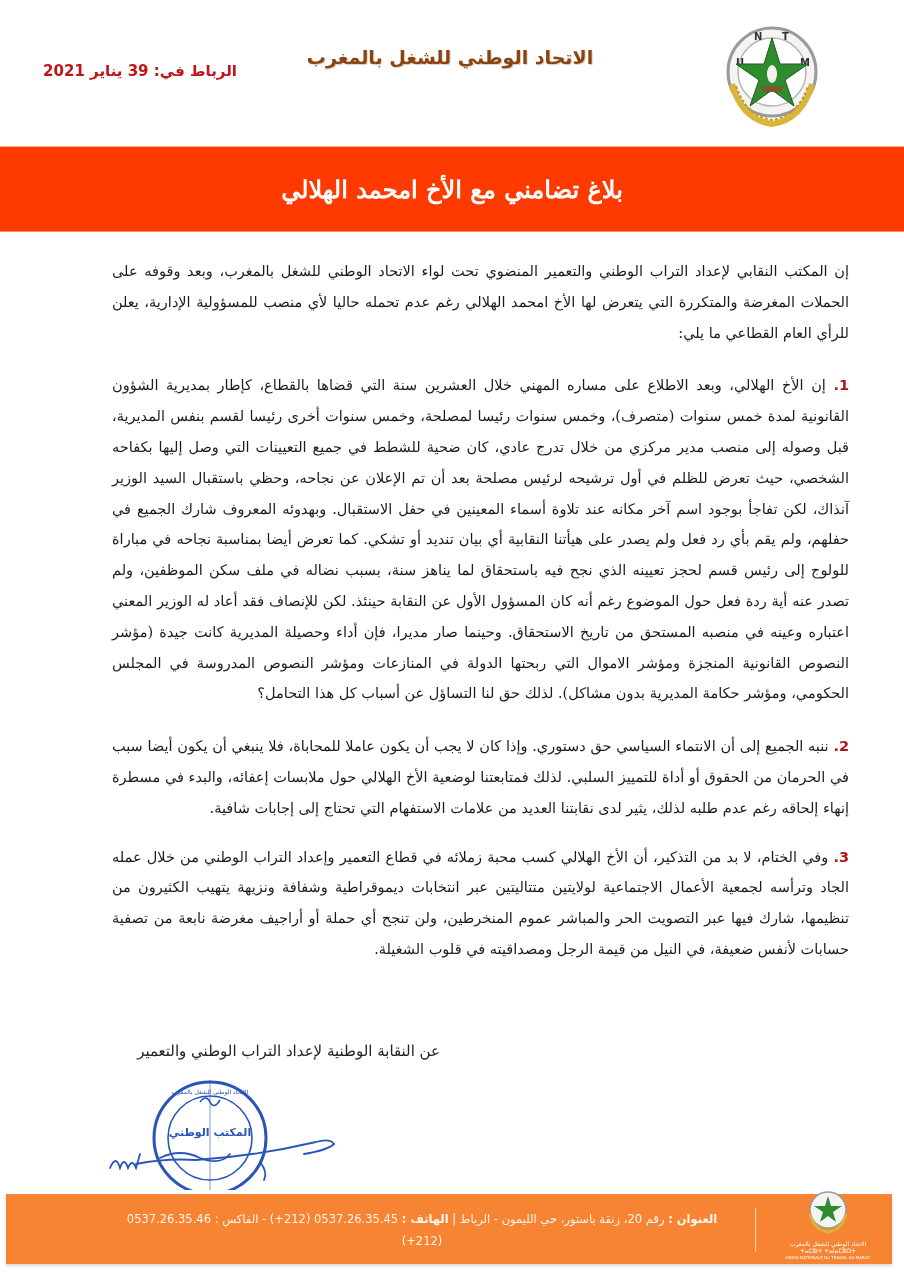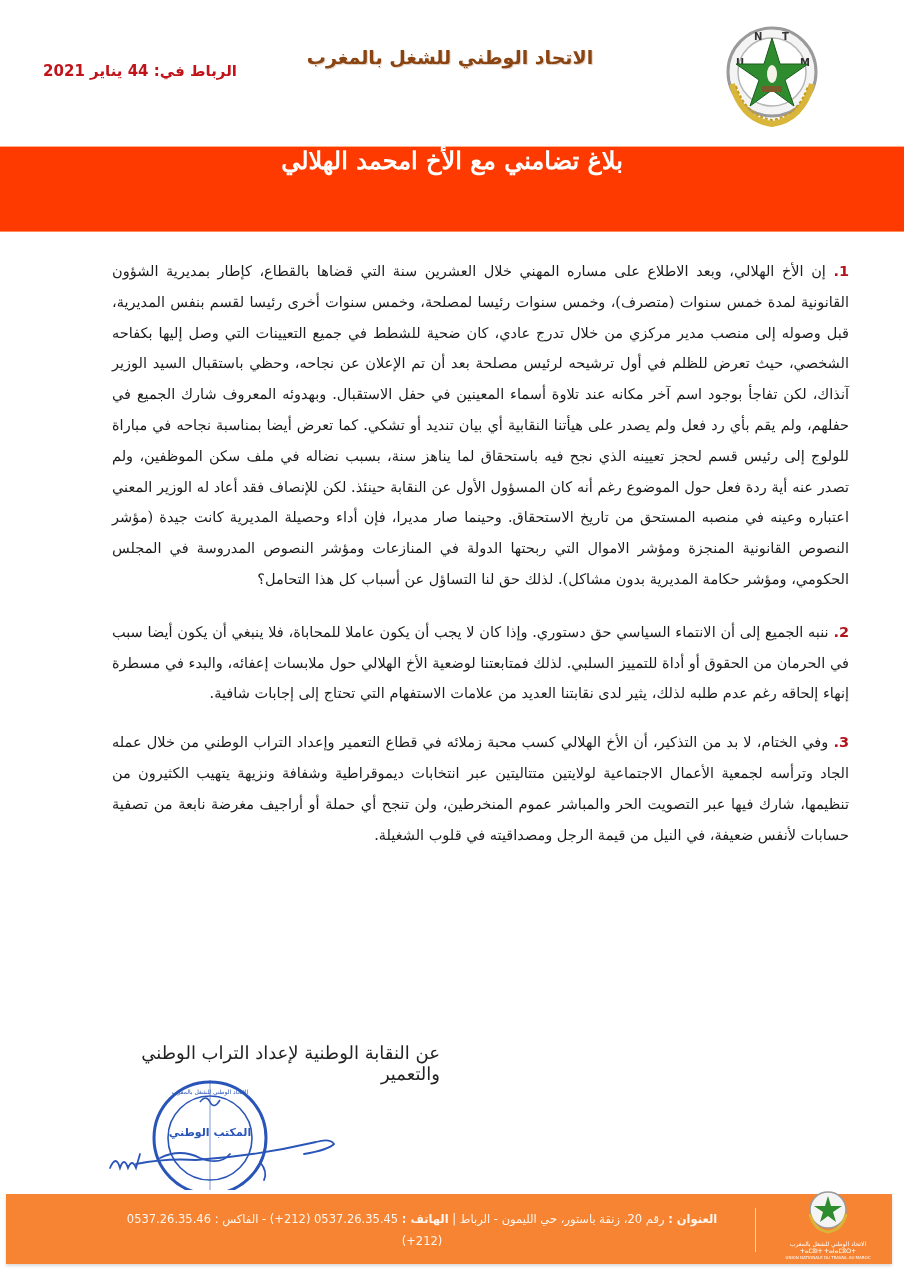--- a/index.html
+++ b/index.html
@@ -20,42 +20,42 @@
     .org-titles .line1 { font-size: 19px; line-height: 26px; }
     .org-titles .line2 { font-size: 19px; line-height: 26px; }
     .dateline {
       position: absolute; left: 40px; top: 62px; width: 200px;
       direction: rtl; text-align: center;
       color: #c0141a; font-weight: bold; font-size: 15px;
     }
     .banner {
       position: absolute; left: 0; top: 146px; width: 904px; height: 86px;
       background: #fe3a00;
-      display: flex; justify-content: center;
+      display: flex; align-items: center; justify-content: center;
       box-shadow: 0 1px 0 #ffb08a inset, 0 -1px 0 #ff8c5a inset;
     }
     .banner-title {
       color: #ffffff; font-size: 24px; font-weight: bold; direction: rtl;
       font-family: "DejaVu Serif", serif;
     }
     .body-text {
       position: absolute; left: 112px; top: 256px; width: 737px;
       direction: rtl; text-align: justify; text-align-last: right;
       font-family: "DejaVu Serif", serif; font-size: 14.5px; line-height: 30.8px;
       color: #1c1c1c;
     }
     .para { margin: 0; }
     .para.intro { margin-bottom: 22px; }
     .para.p1 { margin-bottom: 22px; }
     .para.p2 { margin-bottom: 18px; }
     .num { color: #b3141c; font-weight: bold; font-family: "DejaVu Sans", sans-serif; }
     .sign-line {
       position: absolute; left: 110px; top: 1042px; width: 330px;
       direction: rtl; text-align: right; font-family: "DejaVu Serif", serif;
-      font-size: 18px; color: #222;
+      font-size: 15px; color: #222;
     }
     .stamp {
       position: absolute; left: 100px; top: 1060px; width: 250px; height: 130px;
     }
     .footer {
       position: absolute; left: 6px; top: 1194px; width: 886px; height: 70px;
       background: #f78432;
       box-shadow: 0 2px 3px rgba(0,0,0,0.15);
     }
     .footer-logo { position: absolute; right: 14px; top: -6px; width: 100px; height: 74px; }
@@ -86,28 +86,29 @@
     <text x="78" y="42" font-size="10" font-weight="bold" fill="#333" font-family="DejaVu Sans, sans-serif">M</text>
     <polygon points="50,14 58,40 86,40 63,56 72,82 50,66 28,82 37,56 14,40 42,40" fill="#2e8b2e" stroke="#1a5a1a" stroke-width="1"></polygon>
     <ellipse cx="50" cy="50" rx="5" ry="9" fill="#f3f3e8"></ellipse>
     <rect x="40" y="62" width="20" height="6" fill="#7a5a2a"></rect>
     <path d="M10,60 Q20,96 50,100 Q80,96 90,60" fill="none" stroke="#d9b53a" stroke-width="6"></path>
     <path d="M14,62 Q24,92 50,96 Q76,92 86,62" fill="none" stroke="#c59a22" stroke-width="2" stroke-dasharray="3 2"></path>
   </svg>
   <div class="org-titles">
     <div class="line1">الاتحاد الوطني للشغل بالمغرب</div>
   </div>
-  <div class="dateline">الرباط في: 44 يناير 2021</div>
+  <div class="dateline">الرباط في: 39 يناير 2021</div>
 </div>
 
 <div class="banner">
   <div class="banner-title">بلاغ تضامني مع الأخ امحمد الهلالي</div>
 </div>
 
 <div class="body-text">
+  <p class="para intro">إن المكتب النقابي لإعداد التراب الوطني والتعمير المنضوي تحت لواء الاتحاد الوطني للشغل بالمغرب، وبعد وقوفه على الحملات المغرضة والمتكررة التي يتعرض لها الأخ امحمد الهلالي رغم عدم تحمله حاليا لأي منصب للمسؤولية الإدارية، يعلن للرأي العام القطاعي ما يلي:</p>
   <p class="para p1">
     <span class="num">1.</span>
     <span>إن الأخ الهلالي، وبعد الاطلاع على مساره المهني خلال العشرين سنة التي قضاها بالقطاع، كإطار بمديرية الشؤون القانونية لمدة خمس سنوات (متصرف)، وخمس سنوات رئيسا لمصلحة، وخمس سنوات أخرى رئيسا لقسم بنفس المديرية، قبل وصوله إلى منصب مدير مركزي من خلال تدرج عادي، كان ضحية للشطط في جميع التعيينات التي وصل إليها بكفاحه الشخصي، حيث تعرض للظلم في أول ترشيحه لرئيس مصلحة بعد أن تم الإعلان عن نجاحه، وحظي باستقبال السيد الوزير آنذاك، لكن تفاجأ بوجود اسم آخر مكانه عند تلاوة أسماء المعينين في حفل الاستقبال. وبهدوئه المعروف شارك الجميع في حفلهم، ولم يقم بأي رد فعل ولم يصدر على هيأتنا النقابية أي بيان تنديد  أو تشكي. كما تعرض أيضا بمناسبة نجاحه في مباراة للولوج إلى رئيس قسم لحجز تعيينه الذي نجح فيه باستحقاق لما يناهز سنة، بسبب نضاله في ملف سكن الموظفين، ولم تصدر عنه أية ردة فعل حول الموضوع رغم أنه كان المسؤول الأول عن النقابة حينئذ. لكن للإنصاف فقد أعاد له الوزير المعني اعتباره وعينه في منصبه المستحق من تاريخ الاستحقاق. وحينما صار مديرا، فإن أداء وحصيلة المديرية كانت جيدة (مؤشر النصوص القانونية المنجزة ومؤشر الاموال التي ربحتها الدولة في المنازعات ومؤشر النصوص المدروسة في المجلس الحكومي،  ومؤشر حكامة المديرية بدون مشاكل). لذلك حق لنا التساؤل عن أسباب كل هذا التحامل؟</span>
   </p>
   <p class="para p2">
     <span class="num">2.</span>
     <span>ننبه الجميع إلى أن الانتماء السياسي حق دستوري. وإذا كان لا يجب أن يكون عاملا للمحاباة، فلا ينبغي أن يكون أيضا سبب في الحرمان من الحقوق أو أداة للتمييز السلبي. لذلك فمتابعتنا لوضعية الأخ الهلالي حول ملابسات إعفائه، والبدء في مسطرة إنهاء إلحاقه رغم عدم طلبه لذلك، يثير لدى نقابتنا العديد من علامات الاستفهام التي تحتاج إلى إجابات شافية.</span>
   </p>
   <p class="para p3">
     <span class="num">3.</span>

